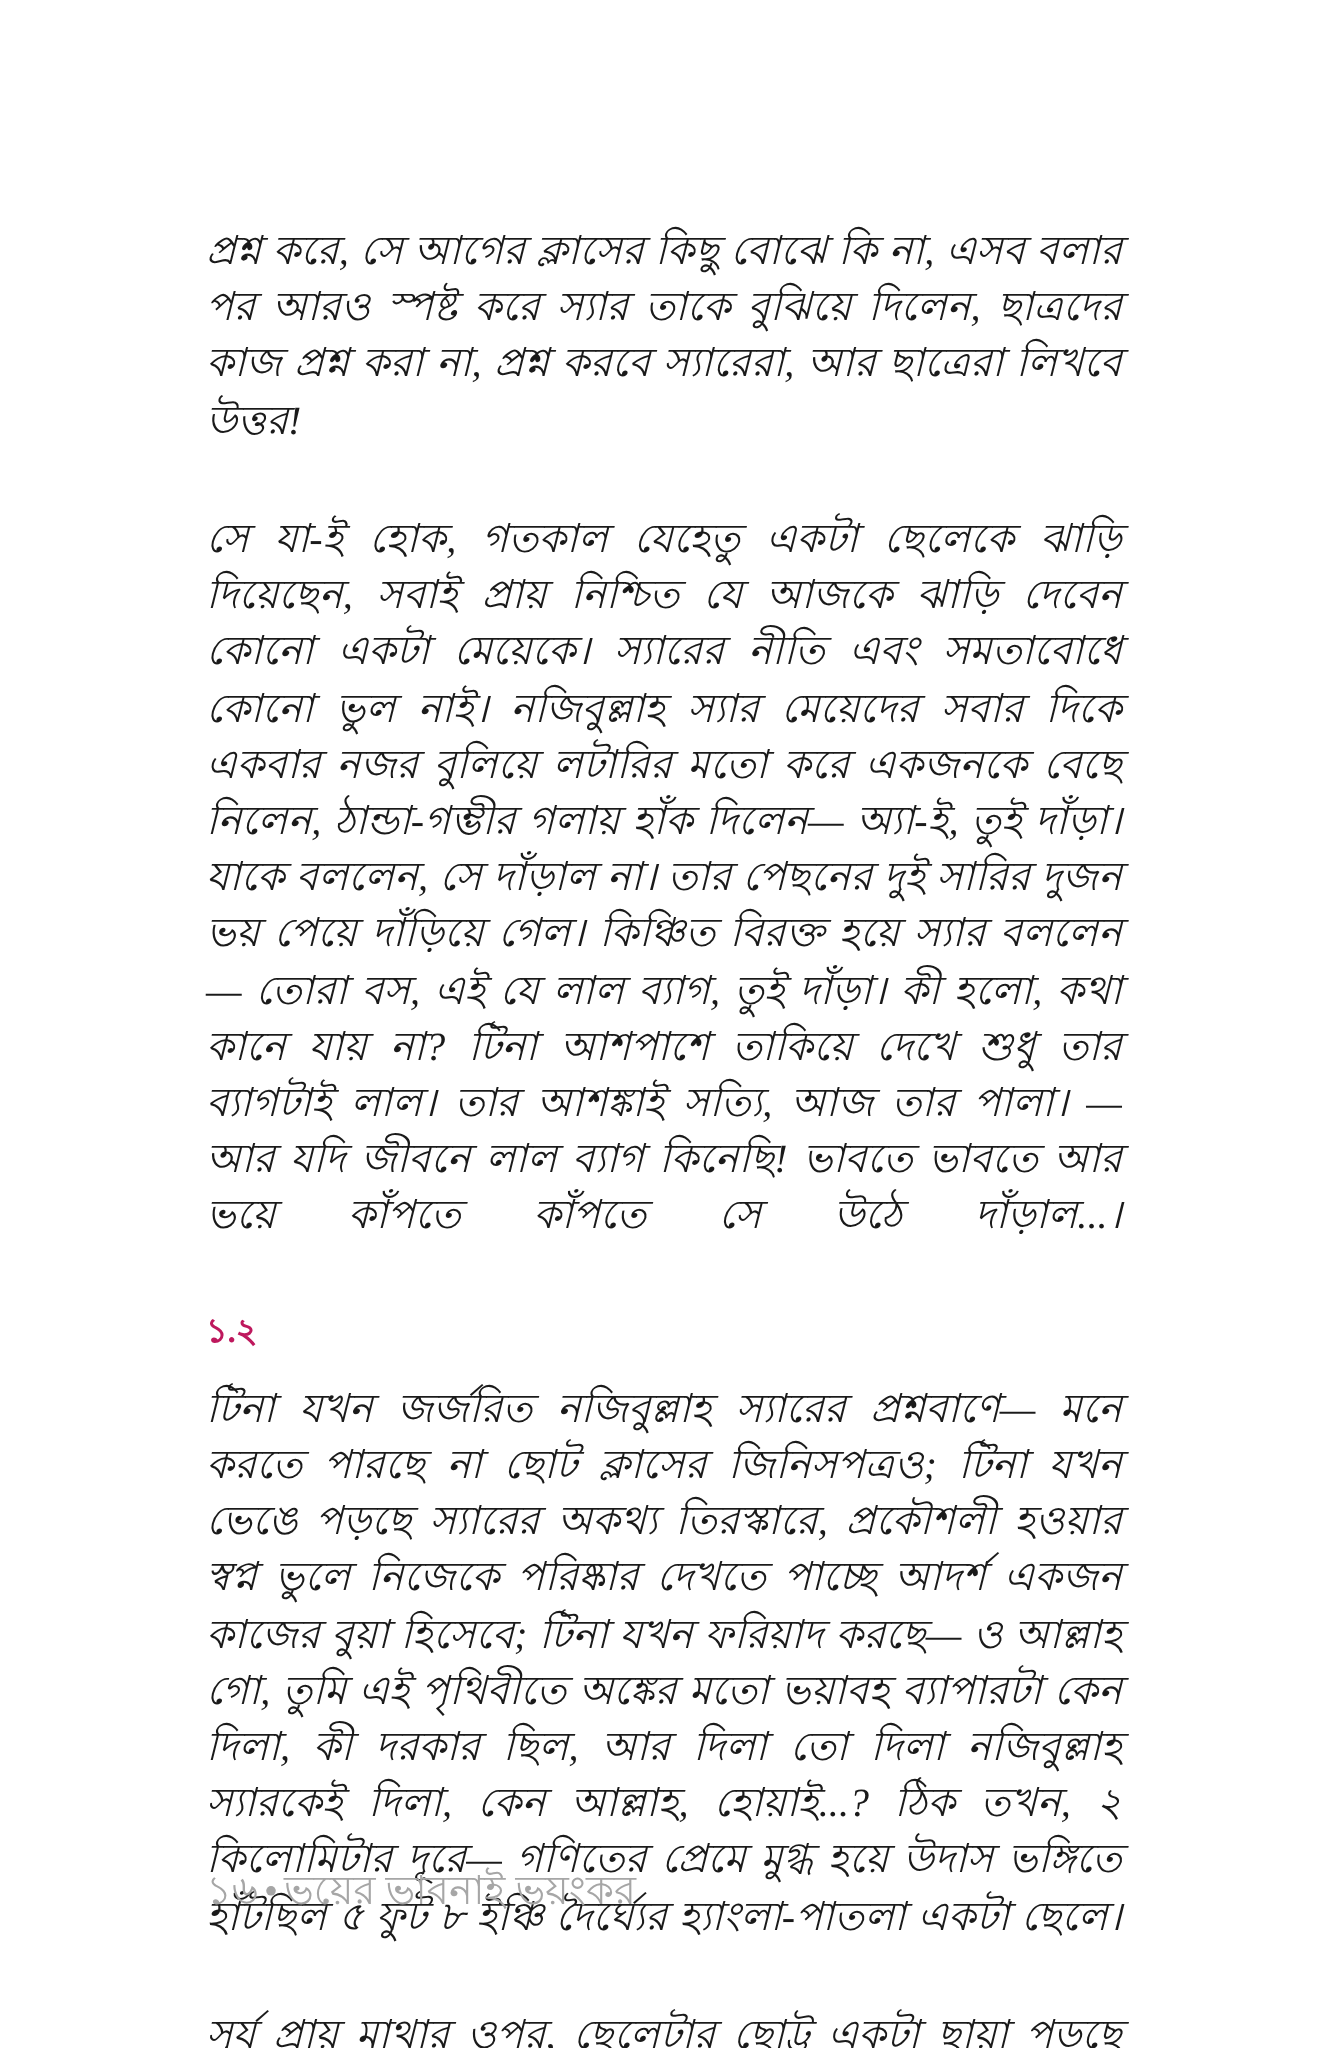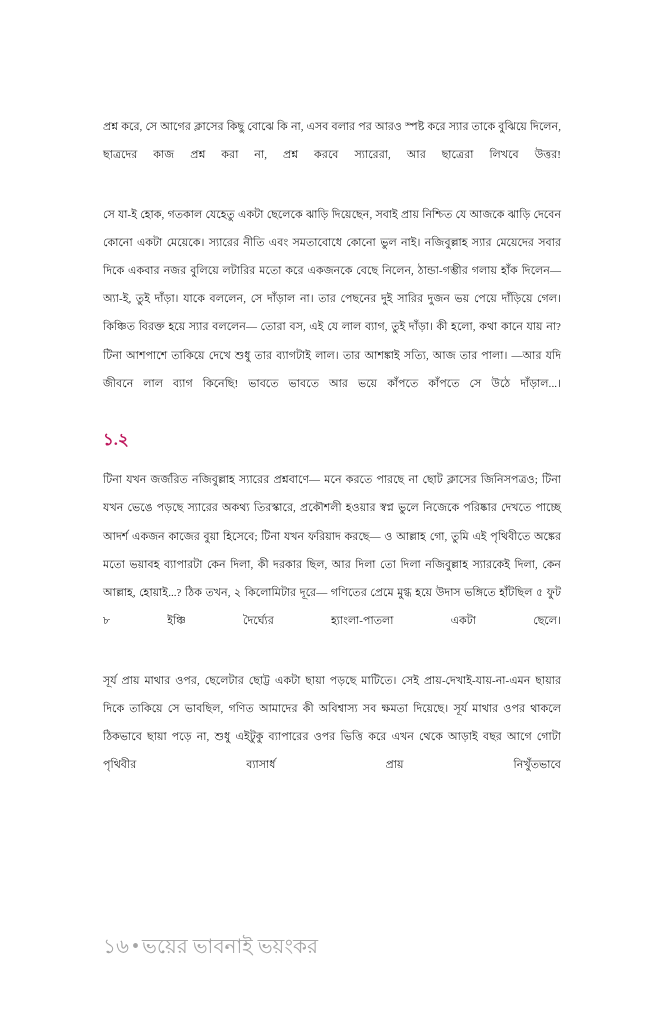--- a/index.html
+++ b/index.html
@@ -31,26 +31,27 @@
     position: absolute;
     left: 103px;
     top: 112px;
     width: 458px;
   }
 
   .para {
     margin: 0 0 0 0;
     text-align: justify;
     text-justify: inter-word;
-    font-size: 11px;
+    font-size: 20px;
     line-height: 28.2px;
     color: #1a1a1a;
     letter-spacing: 0.05px;
     word-spacing: 0.2px;
     font-family: "Liberation Serif", "DejaVu Serif", serif;
+    font-style: italic;
   }
   .para + .para {
     margin-top: 3px;
   }
 
   .para:last-child {
     text-align: justify;
   }
 
   

